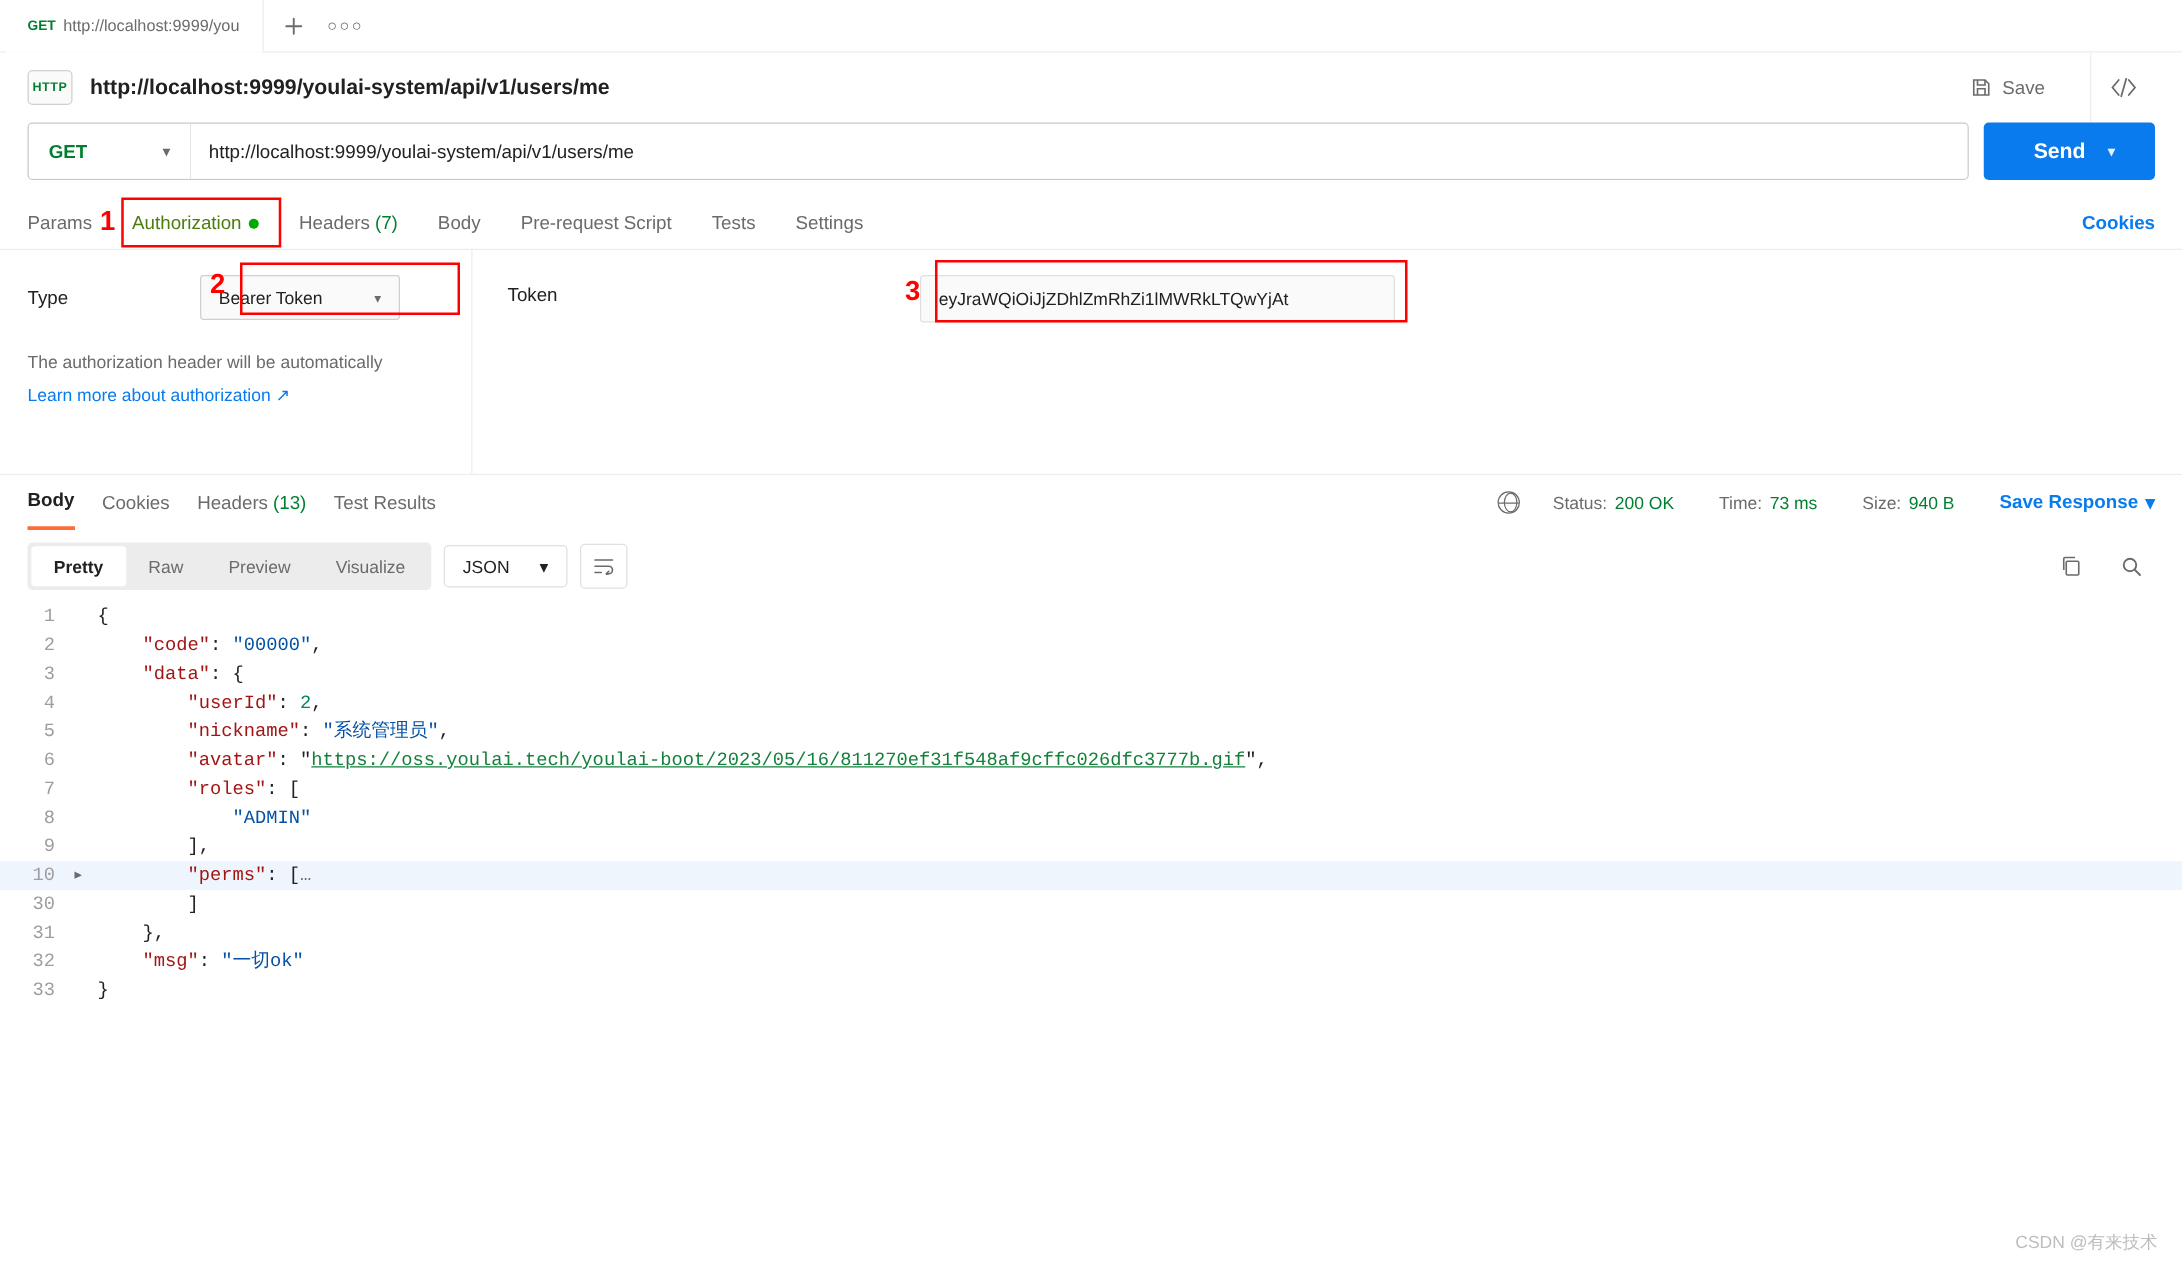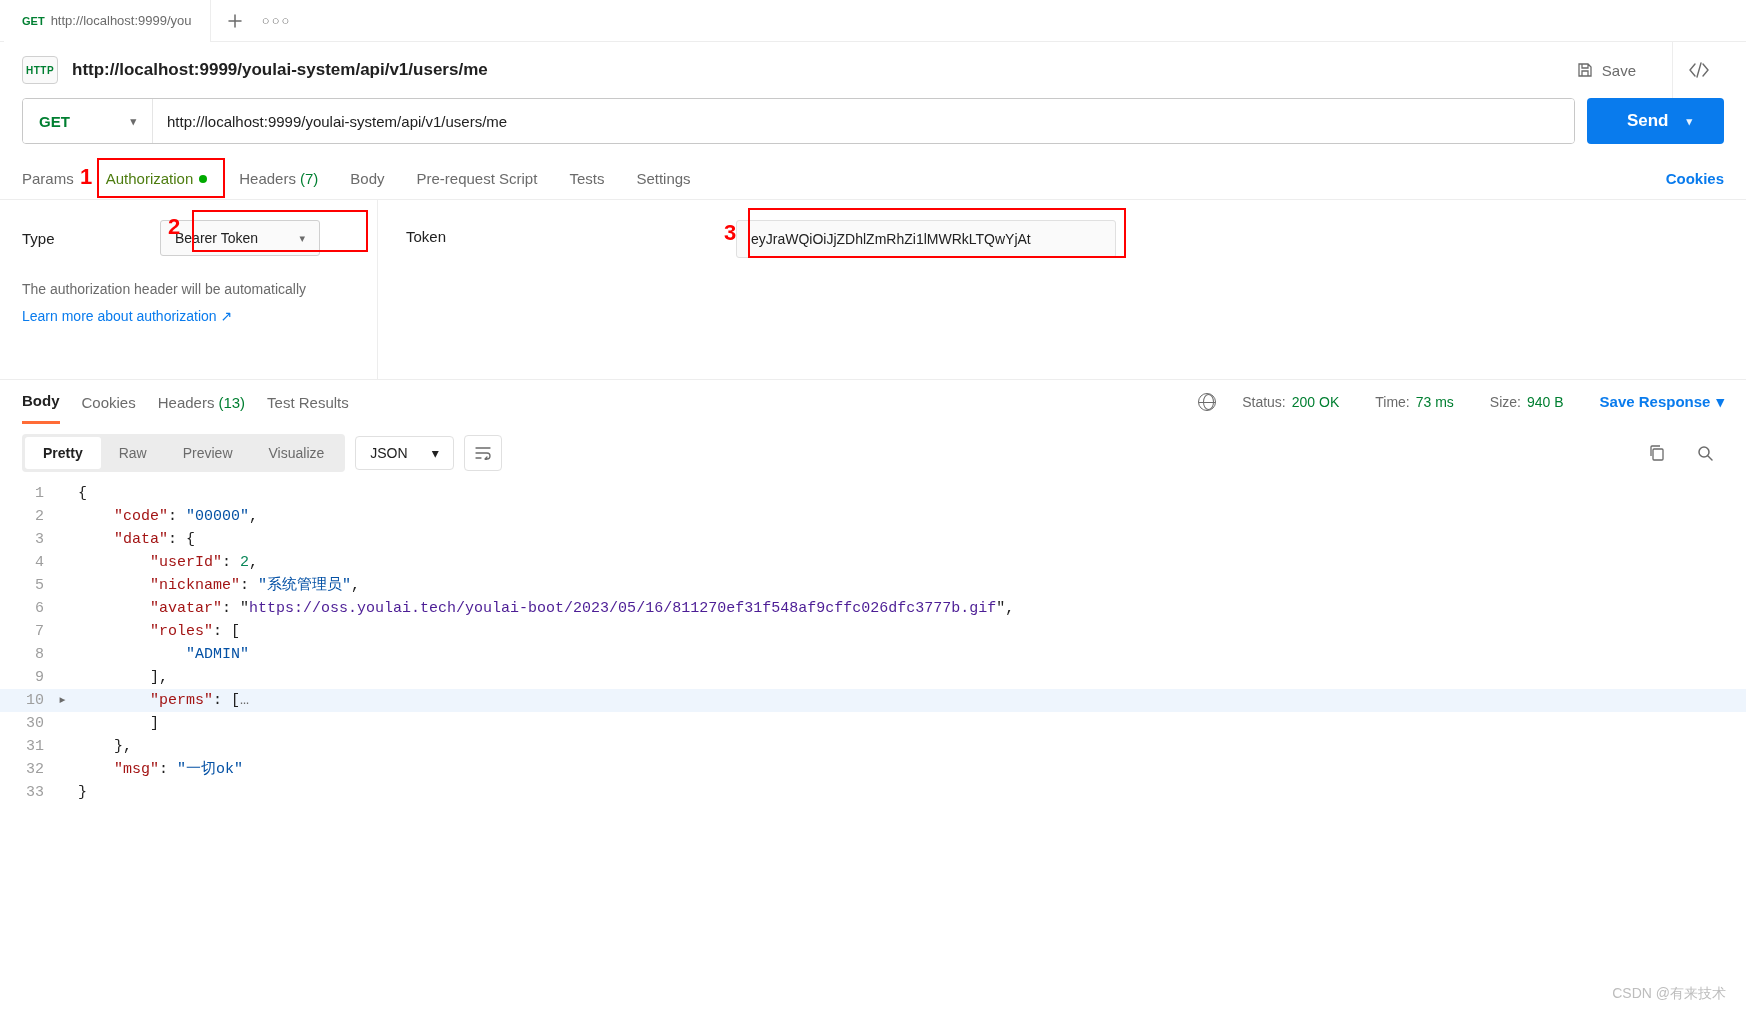--- a/index.html
+++ b/index.html
@@ -80,21 +80,21 @@
 .code { font-family: "SFMono-Regular", Consolas, "Liberation Mono", Menlo, monospace; font-size: 15px; line-height: 23px; padding: 0 0 0 0; position: relative; }
 .code-line { display: flex; }
 .code-line.hl { background: #eef5fd; }
 .gutter { width: 58px; text-align: right; padding-right: 14px; color: #9e9e9e; user-select: none; }
 .gutter-fold { width: 20px; color: #6b6b6b; }
 .code-content { white-space: pre; }
 .tok-punc { color: #212121; }
 .tok-key { color: #a31515; }
 .tok-str { color: #0451a5; }
 .tok-num { color: #098658; }
-.tok-link { color: #4c1d95; }
+.tok-link { color: #15803d; text-decoration: underline; }
 
 .watermark { position: absolute; right: 20px; bottom: 10px; color: #bdbdbd; font-size: 14px; }
 svg { display: block; }
 </style>
 </head>
 <body>
 
 <div class="app">
 
   <div class="tabbar">

